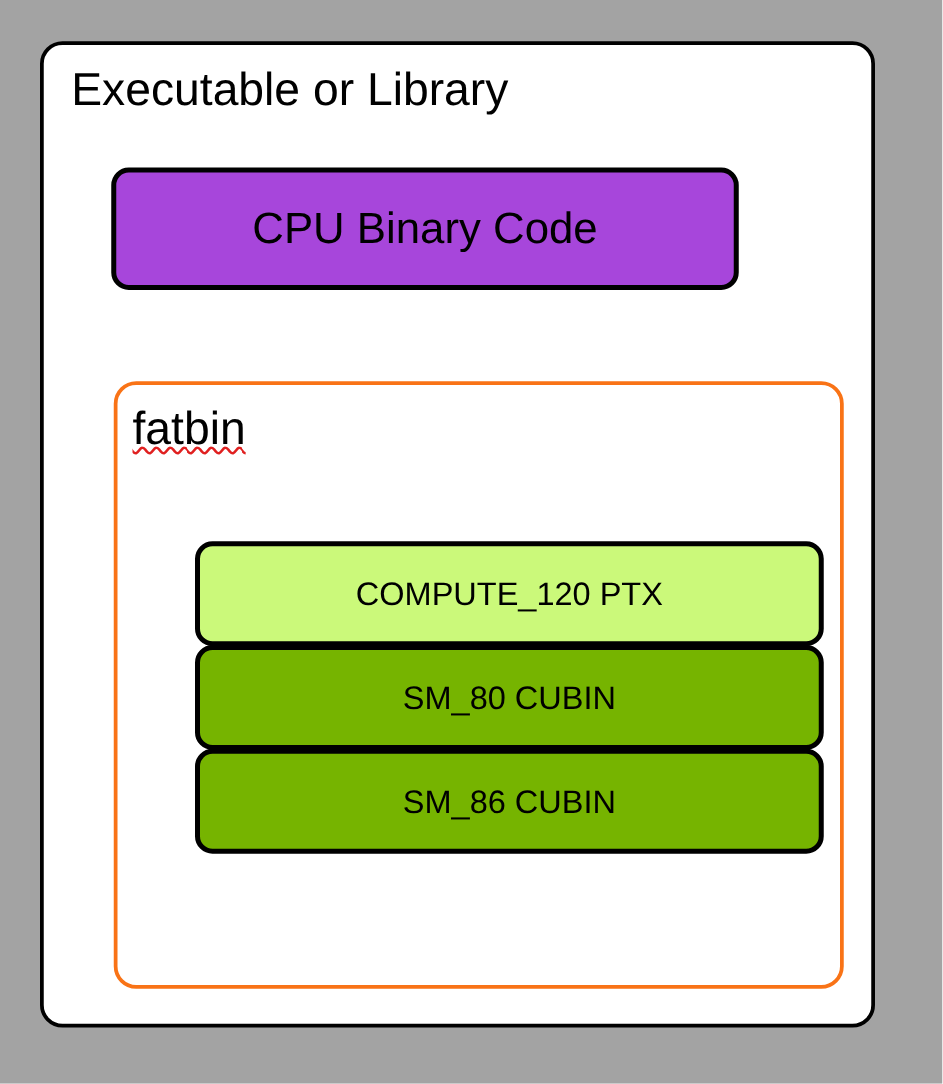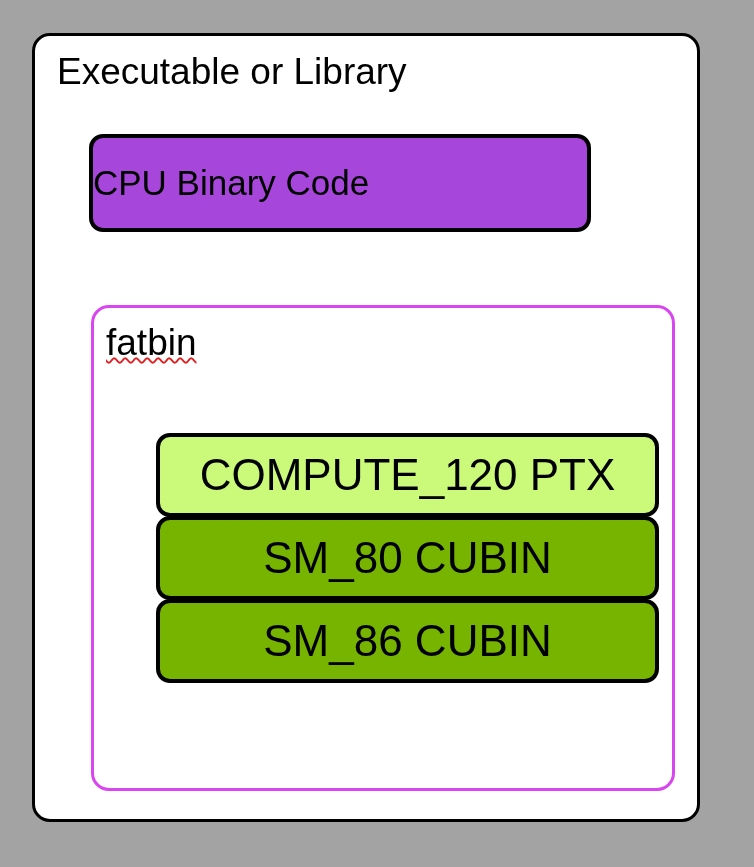--- a/index.html
+++ b/index.html
@@ -52,40 +52,40 @@
     left: 54px;
     top: 98px;
     width: 502px;
     height: 98px;
     box-sizing: border-box;
     background: #a746db;
     border: 4px solid #000000;
     border-radius: 14px;
     display: flex;
     align-items: center;
-    justify-content: flex-start;
+    justify-content: center;
   }
 
   .cpu-label {
     font-size: 35px;
     line-height: 40px;
     white-space: nowrap;
     color: #000000;
   }
 
   
   .fatbin-box {
     position: absolute;
     left: 56px;
     top: 269px;
     width: 584px;
     height: 486px;
     box-sizing: border-box;
     background: #ffffff;
-    border: 3px solid #d946ef;
+    border: 3px solid #f97316;
     border-radius: 18px;
   }
 
   .fatbin-title {
     position: absolute;
     left: 12px;
     top: 12px;
     font-size: 37px;
     line-height: 45px;
     white-space: nowrap;
@@ -122,21 +122,21 @@
   }
 
   .stack-item.ptx {
     background: #cbf97a;
   }
   .stack-item.cubin {
     background: #76b400;
   }
 
   .stack-label {
-    font-size: 44px;
+    font-size: 26px;
     line-height: 40px;
     white-space: nowrap;
     color: #000000;
   }
 </style>
 </head>
 <body>
 
 <div id="canvas">
 

